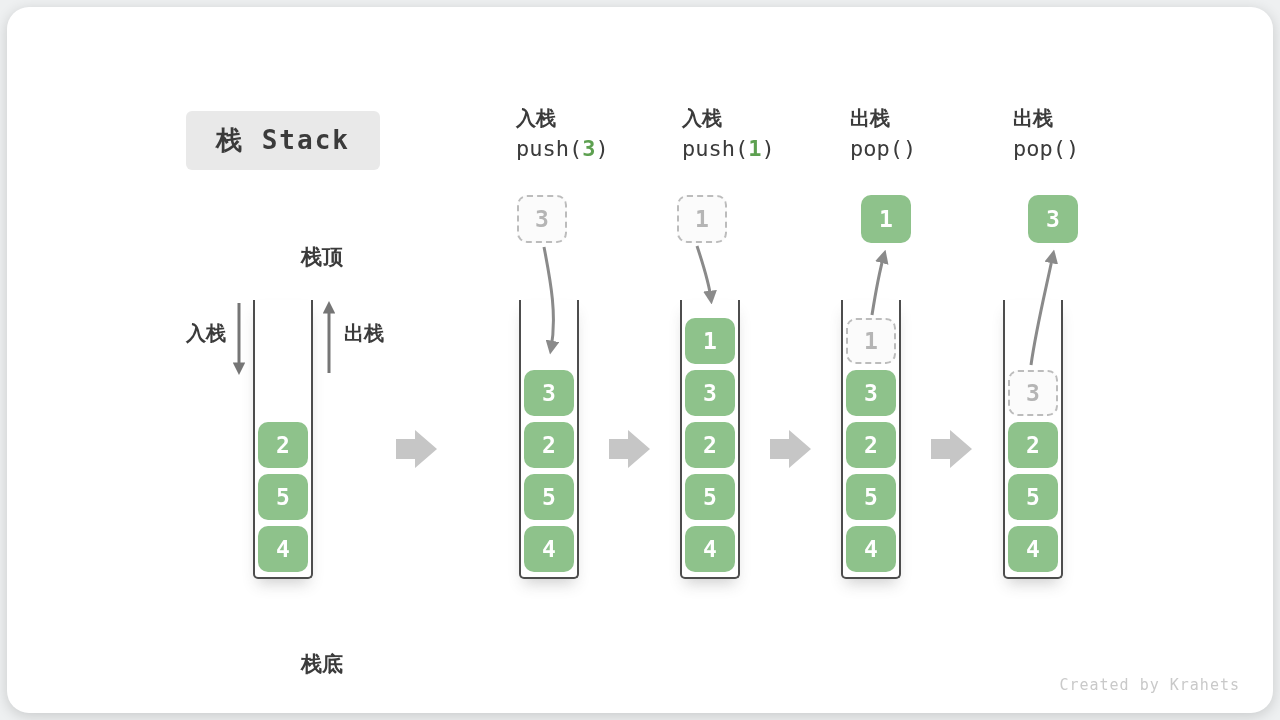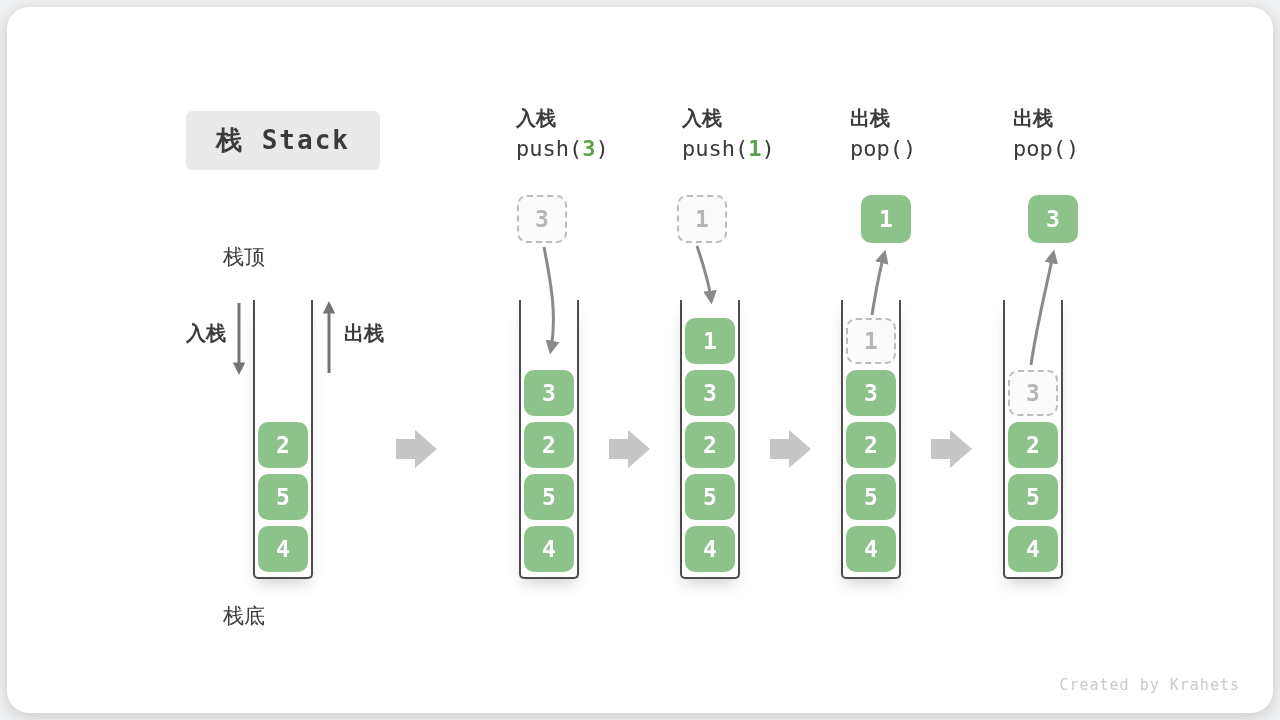--- a/index.html
+++ b/index.html
@@ -13,21 +13,21 @@
     font-family:"DejaVu Sans Mono","Liberation Mono",monospace;font-weight:bold;font-size:26px;
     letter-spacing:2px;color:var(--text-dark);text-align:right;}
 
   .op{position:absolute;top:104px;}
   .op-cn{font-size:20px;font-weight:bold;color:var(--text-dark);line-height:28px;}
   .op-code{font-family:"DejaVu Sans Mono","Liberation Mono",monospace;font-size:22px;
     color:var(--text-dark);line-height:34px;}
   .op-code .arg{color:var(--code-arg-green);font-weight:bold;}
 
   .side-label{position:absolute;font-size:20px;font-weight:bold;color:var(--text-dark);}
-  .center-label{position:absolute;width:120px;text-align:left;font-size:21px;font-weight:normal;
+  .center-label{position:absolute;width:120px;text-align:right;font-size:21px;font-weight:bold;
     color:var(--text-dark);}
 
   .tube{position:absolute;border-left:2px solid #4d4d4d;border-right:2px solid #4d4d4d;
     border-bottom:2px solid #4d4d4d;border-bottom-left-radius:5px;border-bottom-right-radius:5px;
     background:#ffffff;box-shadow:0 9px 14px -5px rgba(60,60,60,0.25);}
 
   .blk{position:absolute;width:50px;height:46px;border-radius:10px;box-sizing:border-box;
     display:flex;align-items:center;justify-content:center;
     font-family:"DejaVu Sans Mono","Liberation Mono",monospace;font-weight:bold;font-size:23px;}
   .blk.solid{background:var(--block-green);color:#ffffff;}
@@ -59,21 +59,21 @@
   <div class="op" style="left:850px">
     <div class="op-cn">出栈</div>
     <div class="op-code"><span>pop(</span><span class="arg"></span><span>)</span></div>
   </div>
   <div class="op" style="left:1013px">
     <div class="op-cn">出栈</div>
     <div class="op-code"><span>pop(</span><span class="arg"></span><span>)</span></div>
   </div>
 
   <div class="center-label" style="left:223px;top:243px">栈顶</div>
-  <div class="center-label" style="left:223px;top:602px">栈底</div>
+  <div class="center-label" style="left:223px;top:650px">栈底</div>
   <div class="side-label" style="left:186px;top:320px">入栈</div>
   <div class="side-label" style="left:344px;top:320px">出栈</div>
 
   <div id="stacks-layer">
       <div class="tube" style="left: 253px; top: 300px; width: 56px; height: 277px;"></div>
       <div class="blk solid" style="left: 258px; top: 526px;">4</div>
       <div class="blk solid" style="left: 258px; top: 474px;">5</div>
       <div class="blk solid" style="left: 258px; top: 422px;">2</div>
       <div class="tube" style="left: 519px; top: 300px; width: 56px; height: 277px;"></div>
       <div class="blk solid" style="left: 524px; top: 526px;">4</div>

